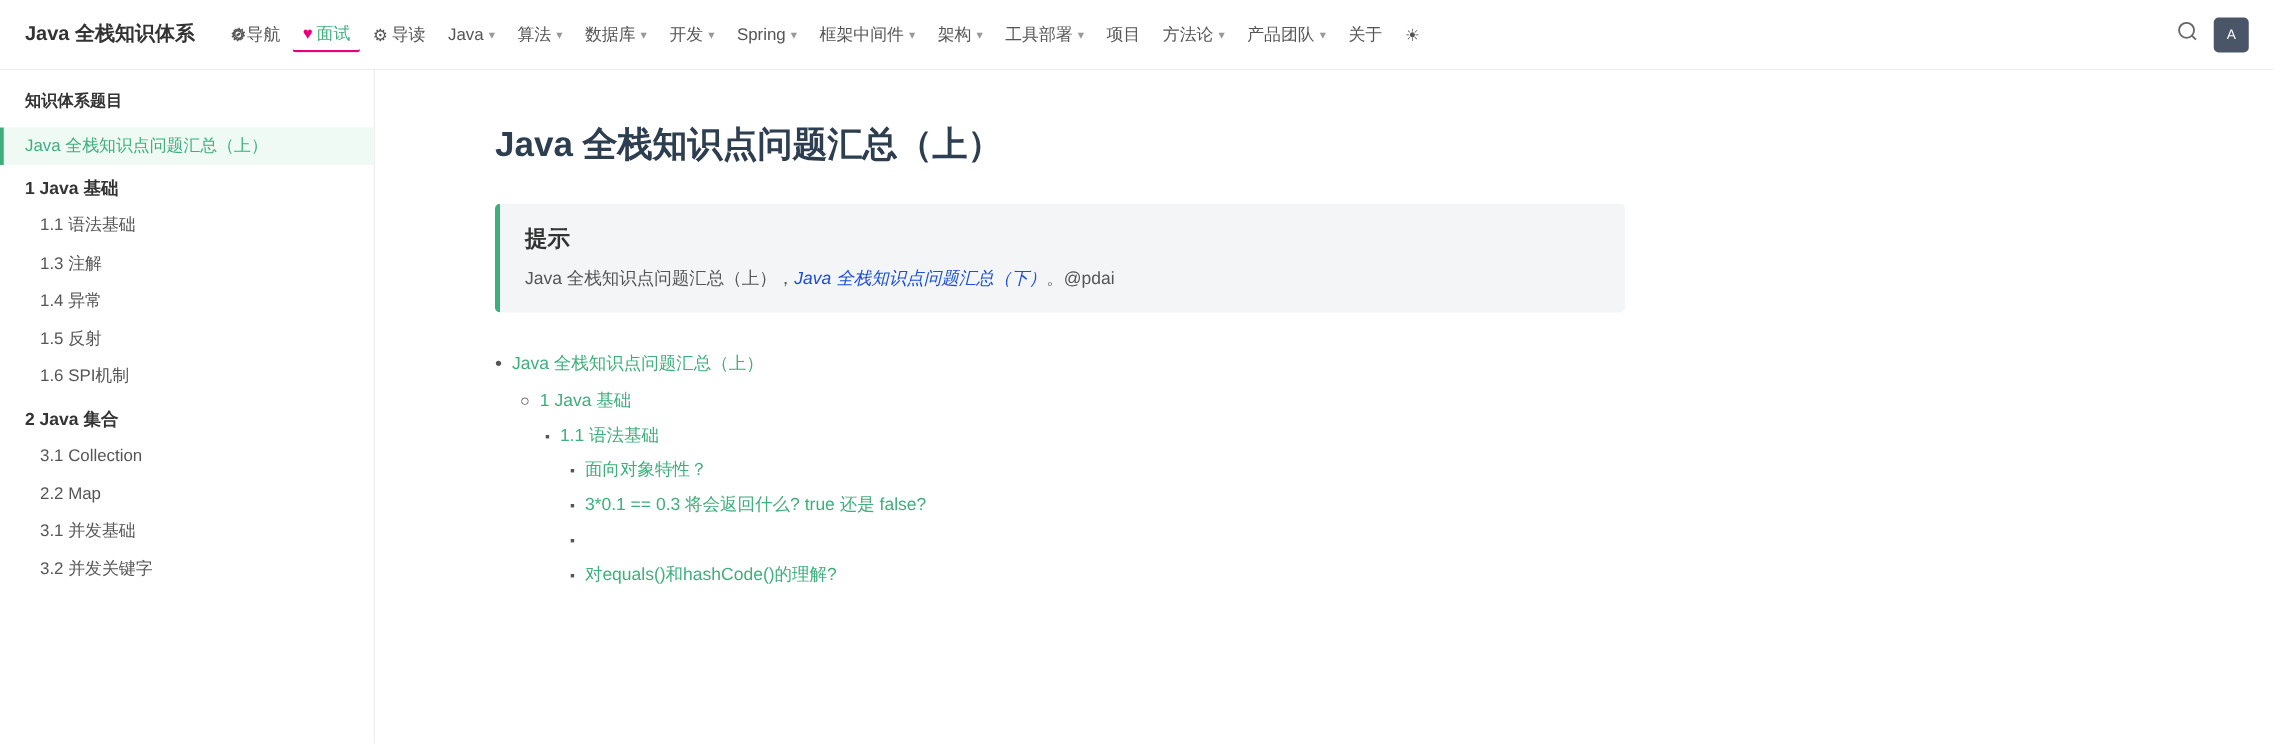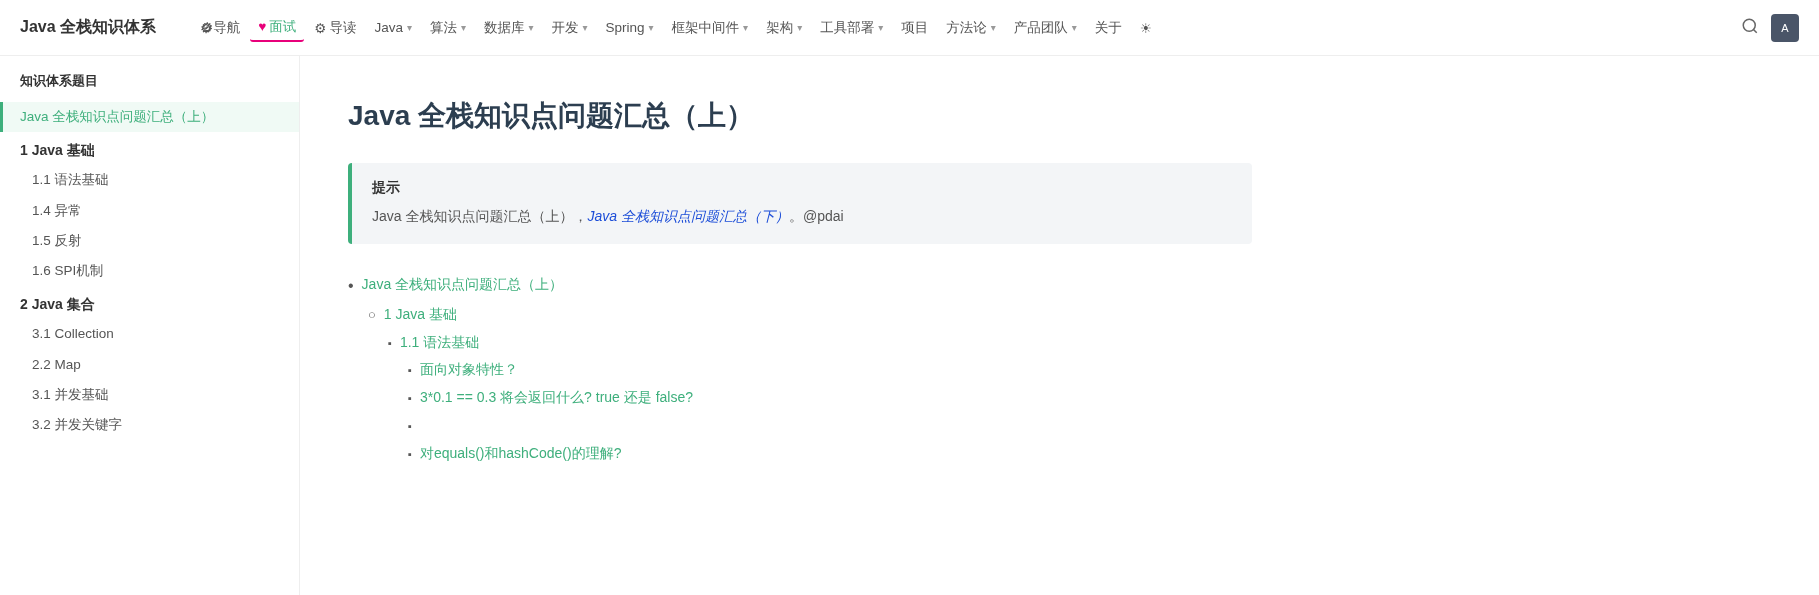--- a/index.html
+++ b/index.html
@@ -15,21 +15,21 @@
       gap: 4px;
       position: sticky;
       top: 0;
       background: #fff;
       z-index: 100;
     }
     .topnav-brand {
       font-size: 16px;
       font-weight: 600;
       color: #333;
-      margin-right: 32px;
+      margin-right: 16px;
       white-space: nowrap;
     }
     .nav-items {
       display: flex;
       align-items: center;
       gap: 2px;
       flex: 1;
     }
     .nav-item {
       display: flex;
@@ -73,20 +73,21 @@
       cursor: pointer;
       color: #fff;
       font-size: 11px;
     }
 
     
     .layout {
       display: flex;
       height: calc(100vh - 56px);
       overflow: hidden;
+      gap: 48px;
     }
 
     
     .sidebar {
       width: 300px;
       min-width: 300px;
       border-right: 1px solid #eee;
       overflow-y: auto;
       padding: 16px 0;
       background: #fff;
@@ -140,21 +141,21 @@
 
     
     .tip-box {
       background: #f3f5f7;
       border-left: 4px solid #3eaf7c;
       border-radius: 4px;
       padding: 16px 20px;
       margin-bottom: 28px;
     }
     .tip-box-title {
-      font-size: 14px;
+      font-size: 18px;
       font-weight: 700;
       color: #333;
       margin-bottom: 8px;
     }
     .tip-box-content {
       font-size: 14px;
       color: #555;
       line-height: 1.6;
     }
     .tip-box-content a {
@@ -272,20 +273,23 @@
     <div class="sidebar-title">知识体系题目</div>
 
     <a class="sidebar-item active">
       <span>Java 全栈知识点问题汇总（上）</span>
     </a>
     <a class="sidebar-item section-header">
       <span>1 Java 基础</span>
     </a>
     <a class="sidebar-item sub">
       <span>1.1 语法基础</span>
+    </a>
+    <a class="sidebar-item sub">
+      <span>1.3 注解</span>
     </a>
     <a class="sidebar-item sub">
       <span>1.4 异常</span>
     </a>
     <a class="sidebar-item sub">
       <span>1.5 反射</span>
     </a>
     <a class="sidebar-item sub">
       <span>1.6 SPI机制</span>
     </a>

